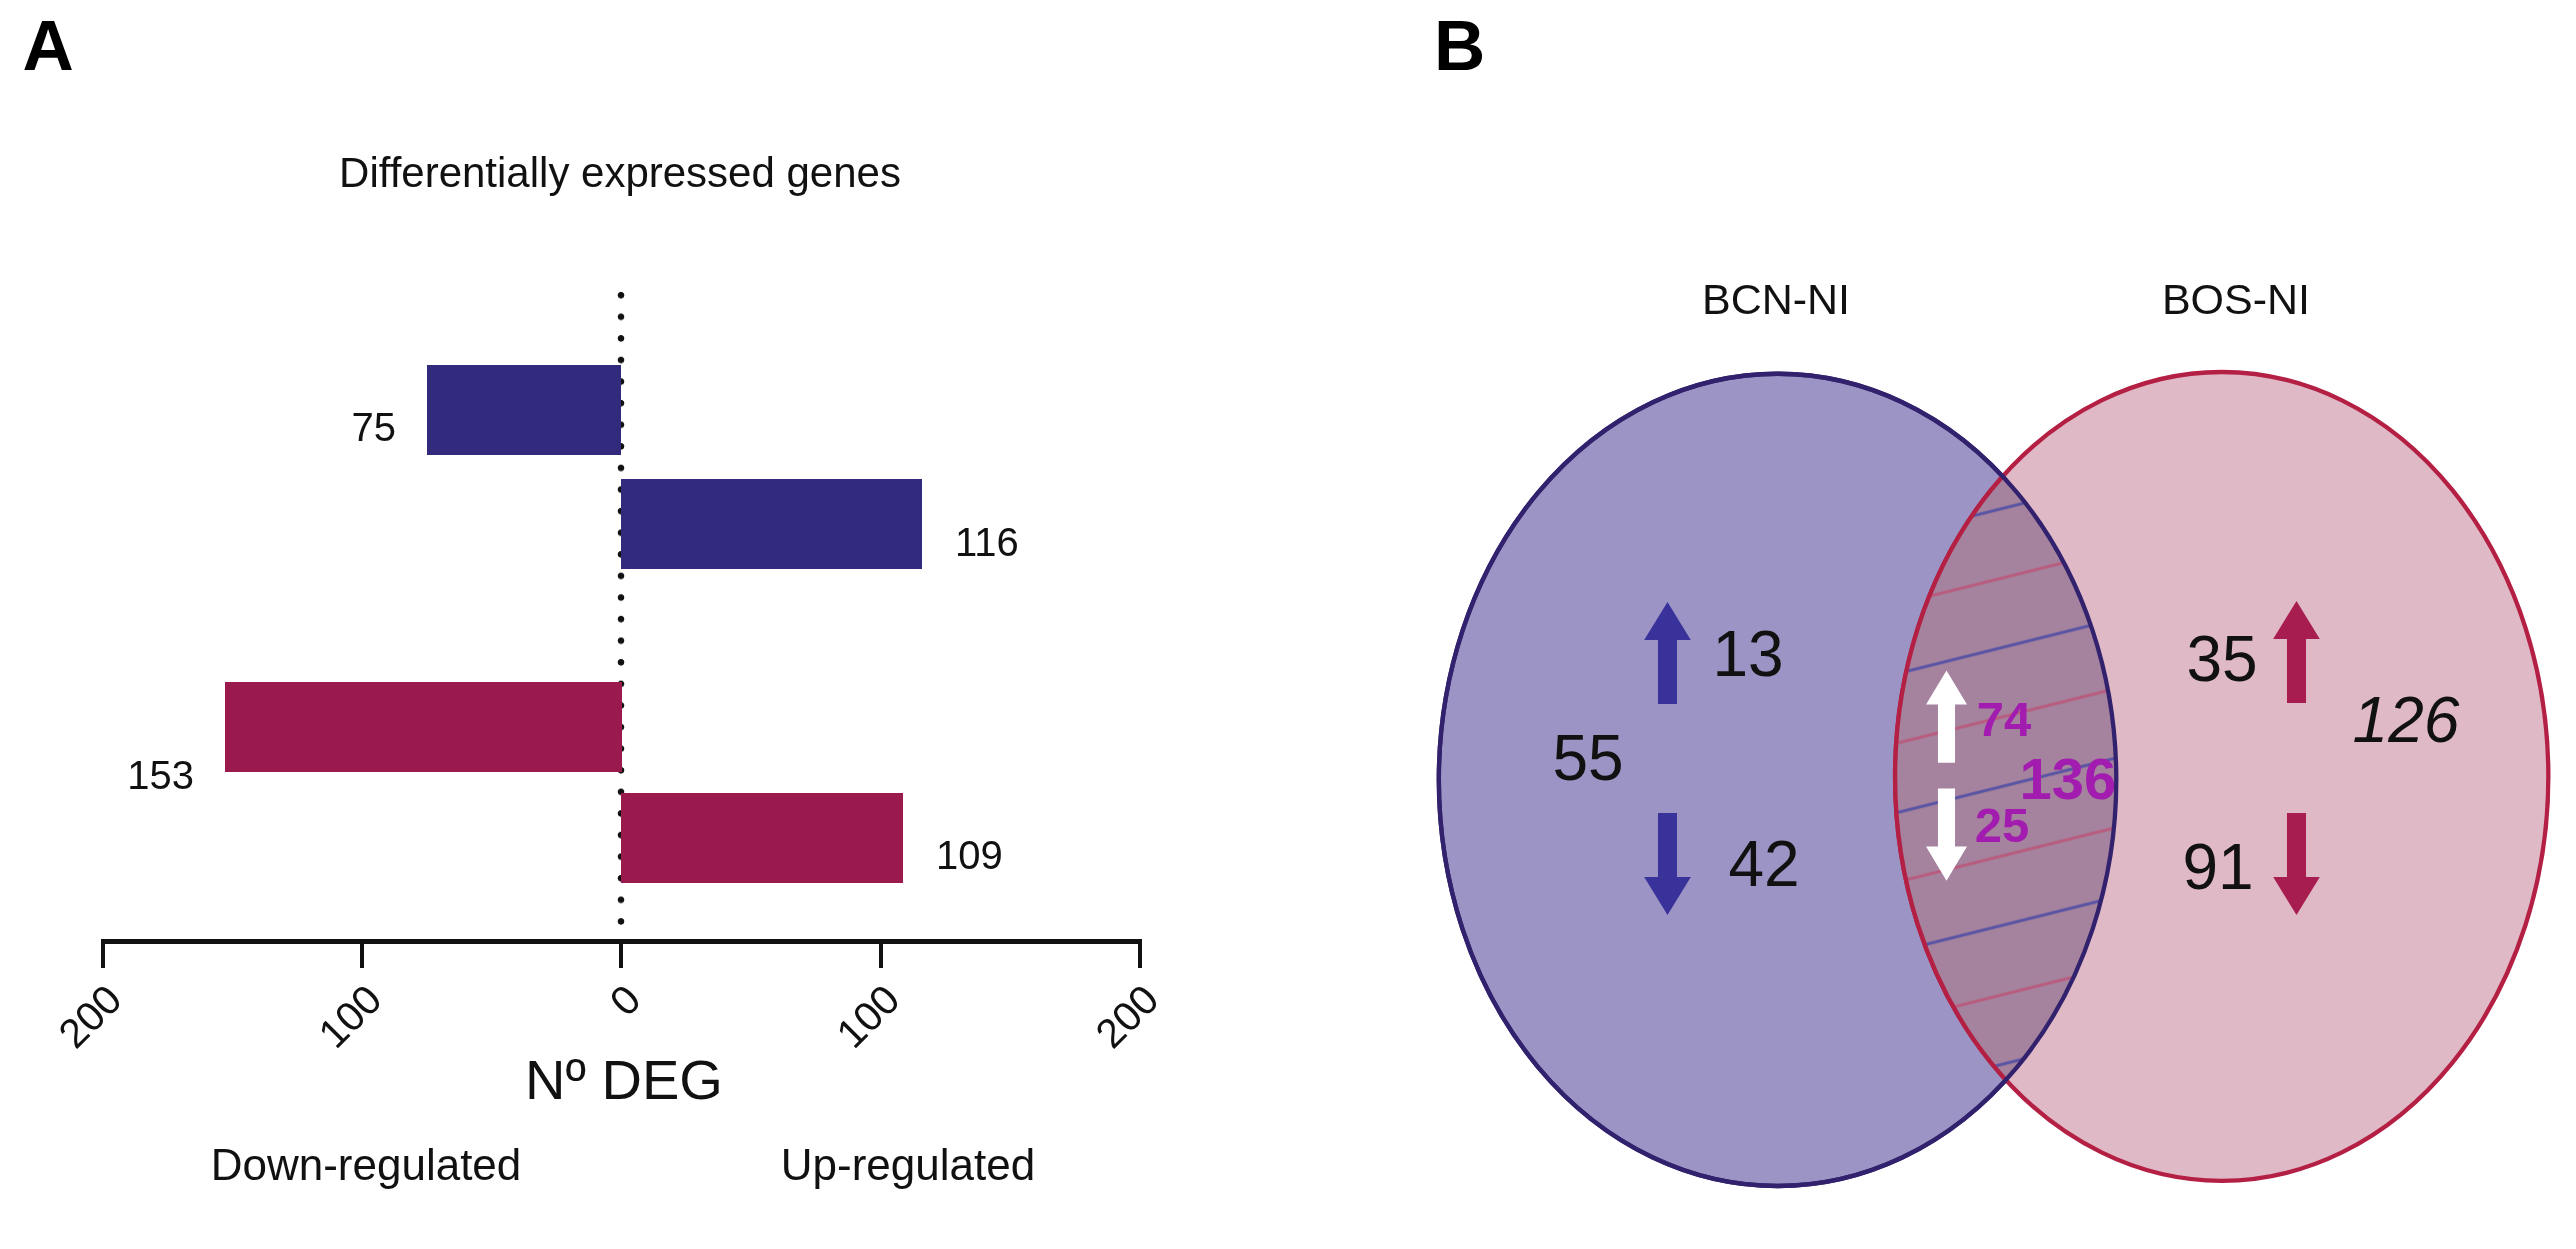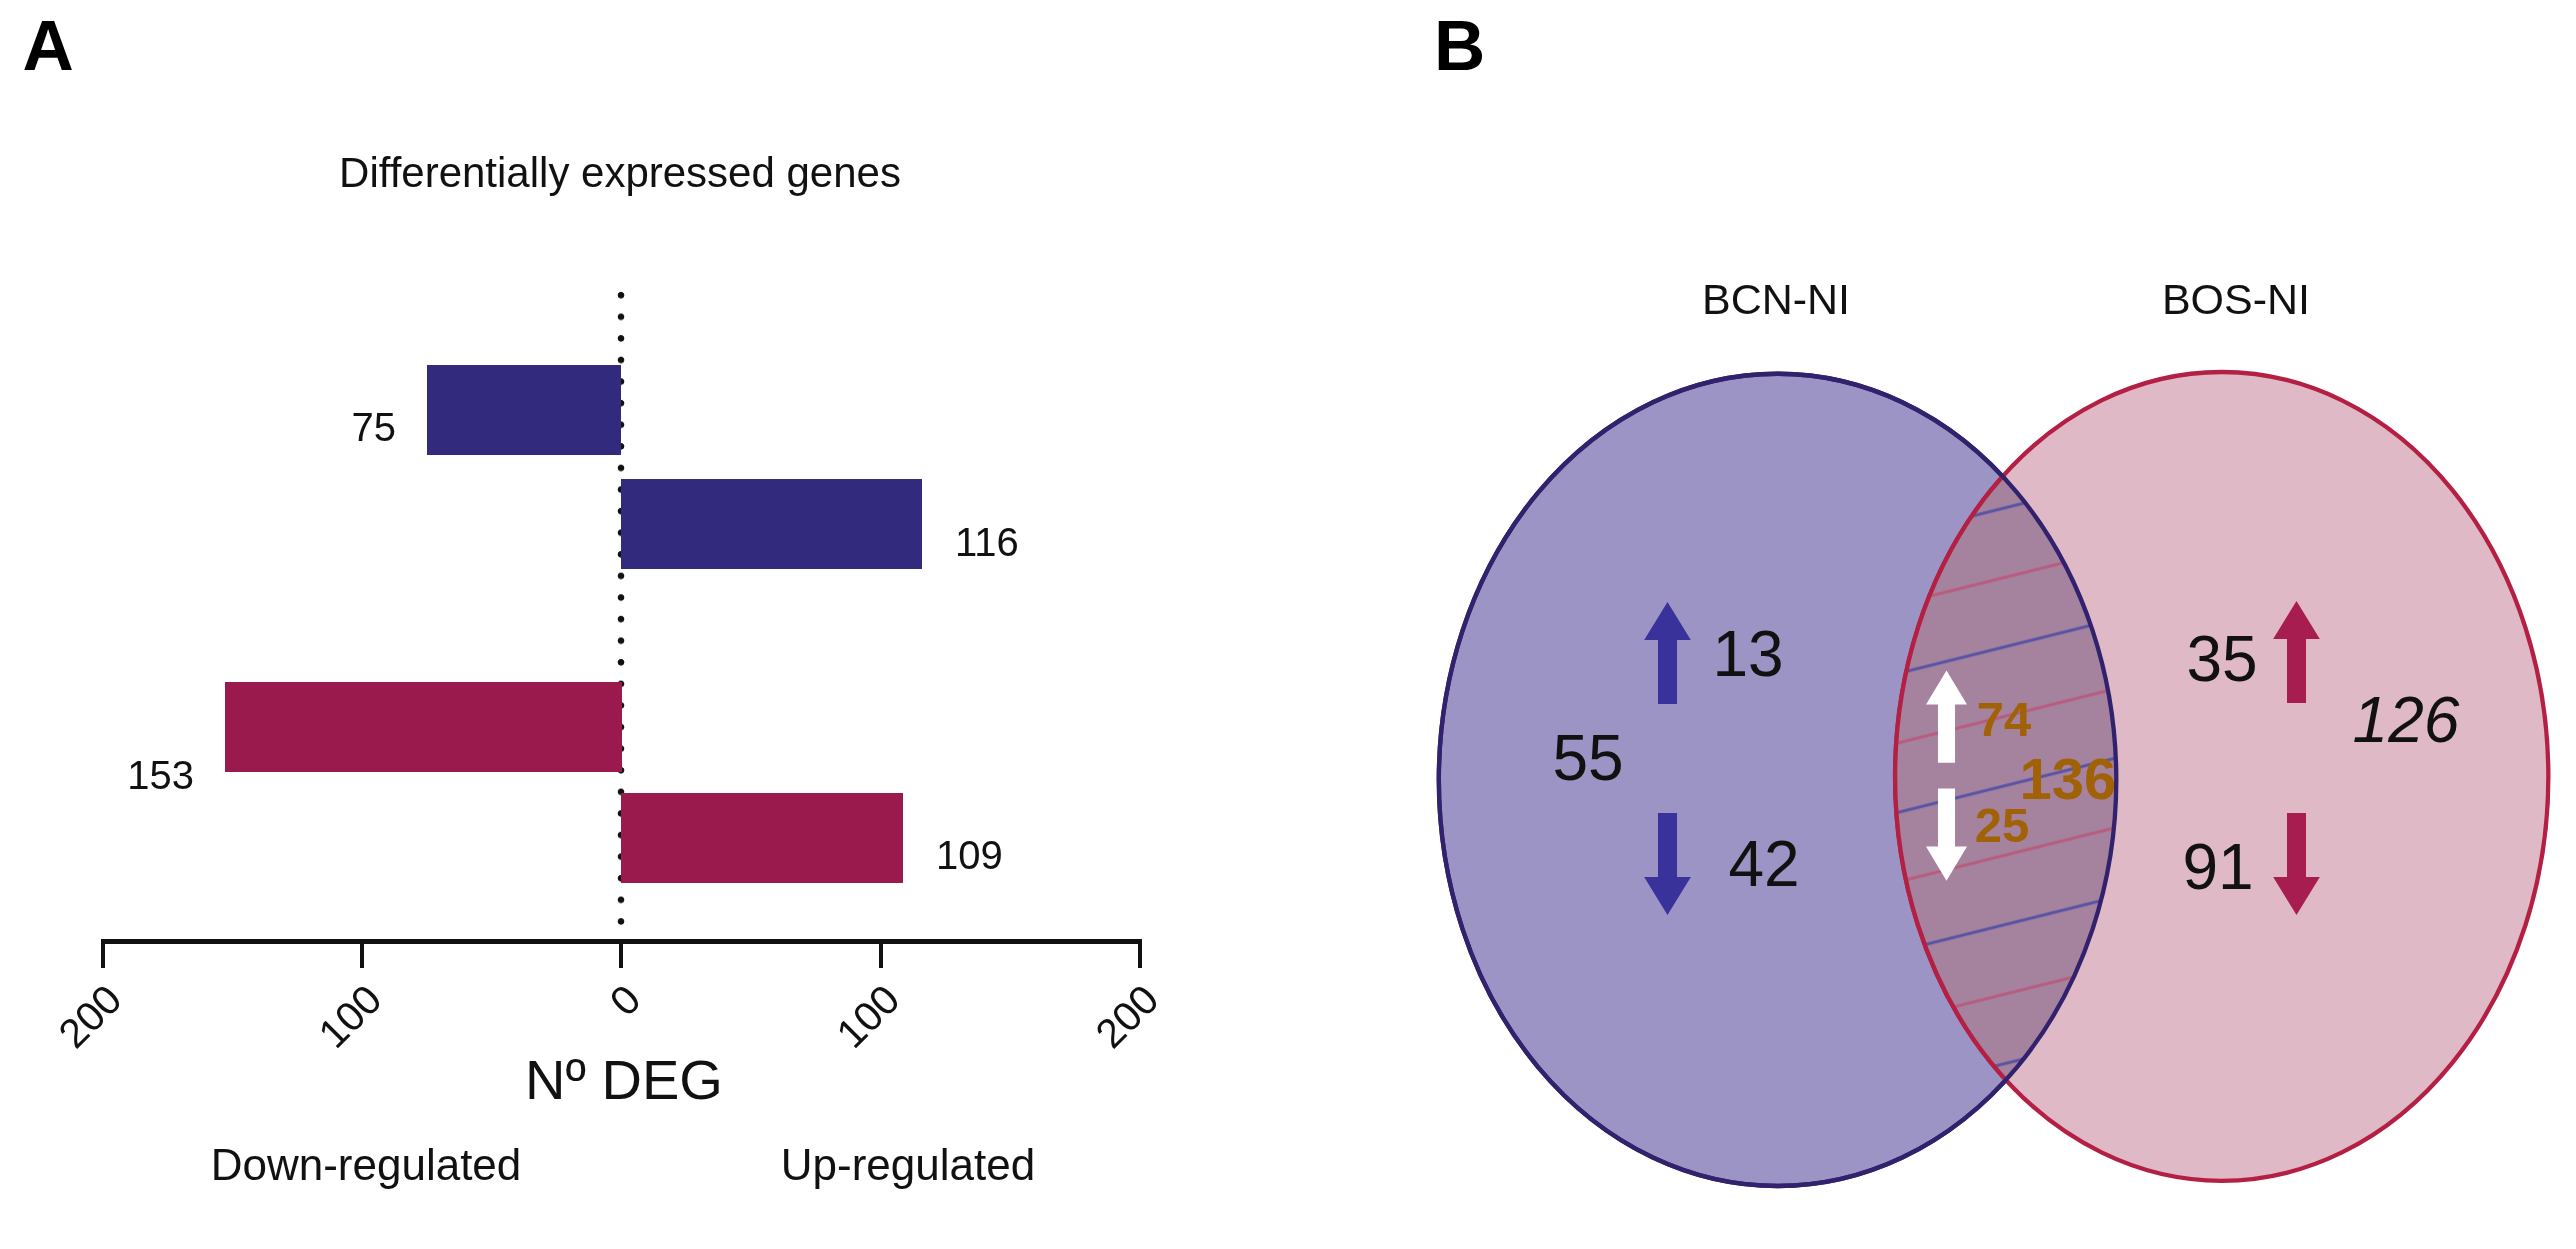--- a/index.html
+++ b/index.html
@@ -20,21 +20,21 @@
   .axis-line{position:absolute; left:101px; top:939px; width:1041px; height:5.2px; background:#111;}
   .tick{position:absolute; top:942px; width:4.3px; height:26px; background:#111;}
   .tick-label{
     position:absolute; top:976px; width:190px; text-align:right;
     font-size:41px; transform:rotate(-45deg); transform-origin:100% 0%; white-space:nowrap;
   }
   .x-title{font-size:56px; transform:translateX(-50%); white-space:nowrap;}
   .axis-caption{font-size:44px; transform:translateX(-50%); white-space:nowrap;}
   .venn-label{font-size:43px; transform:translateX(-50%); white-space:nowrap;}
   .venn-num{position:absolute; font-size:64px; transform:translate(-50%,-50%); white-space:nowrap;}
-  .venn-num-white{position:absolute; font-weight:bold; color:#a16207; transform:translate(-50%,-50%); white-space:nowrap;}
+  .venn-num-white{position:absolute; font-weight:bold; color:#a21caf; transform:translate(-50%,-50%); white-space:nowrap;}
   .arrow-svg{position:absolute;}
 </style>
 </head>
 <body>
 
 <div id="root">
 
   <div class="abs panel-letter" style="left:22.5px; top:5.2px;">A</div>
 
   <div class="abs chart-title" style="left:620px; top:149px;">Differentially expressed genes</div>

